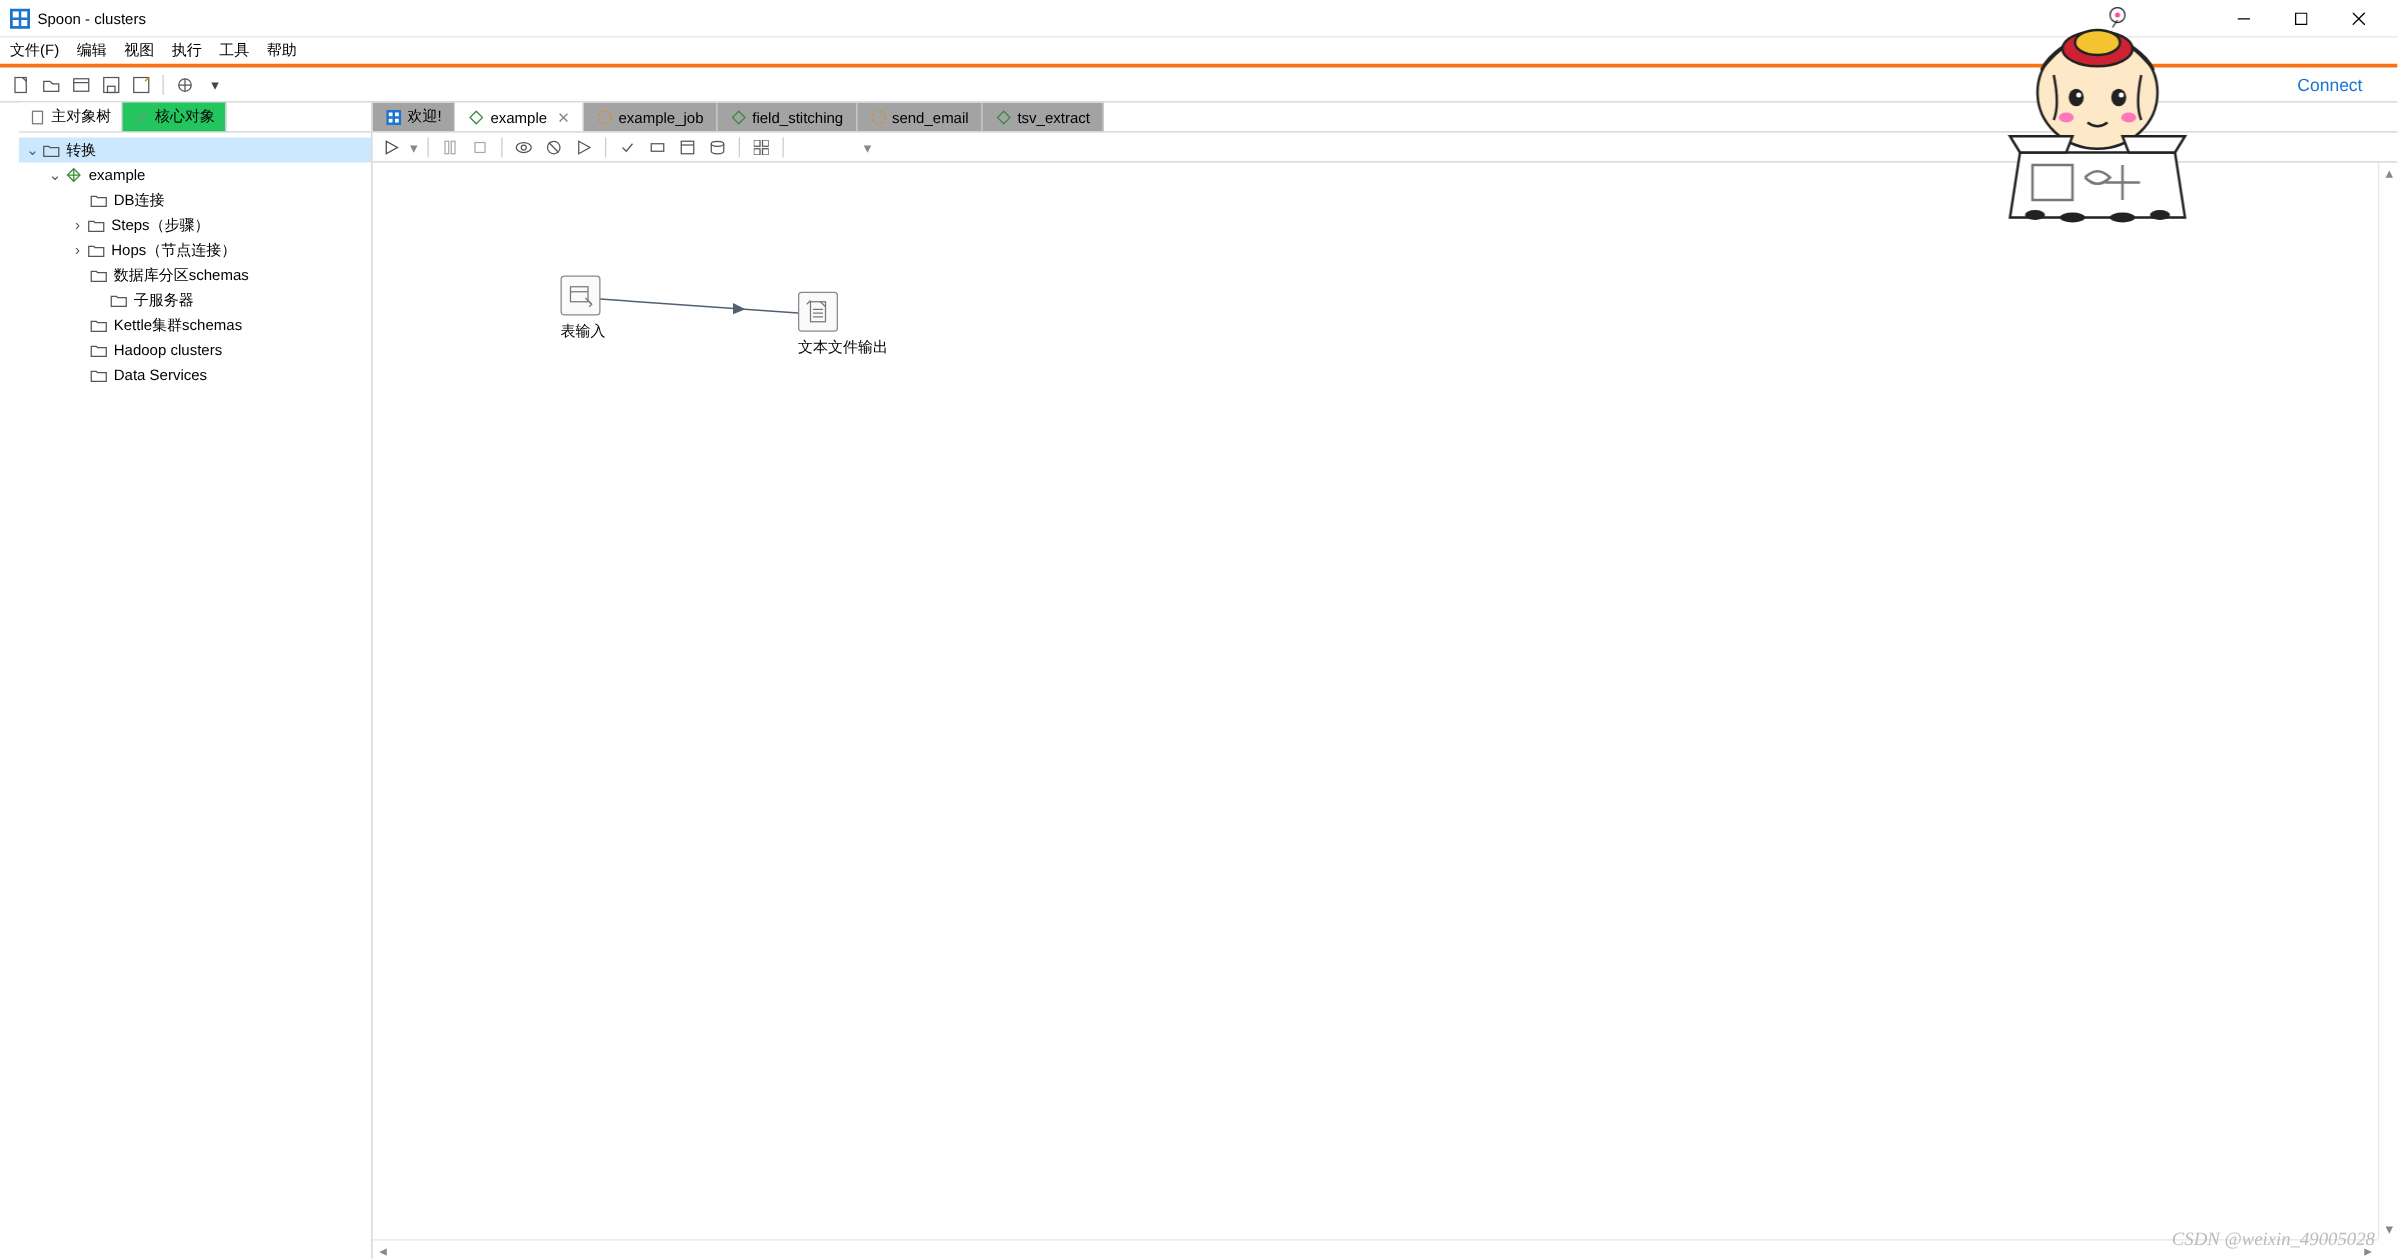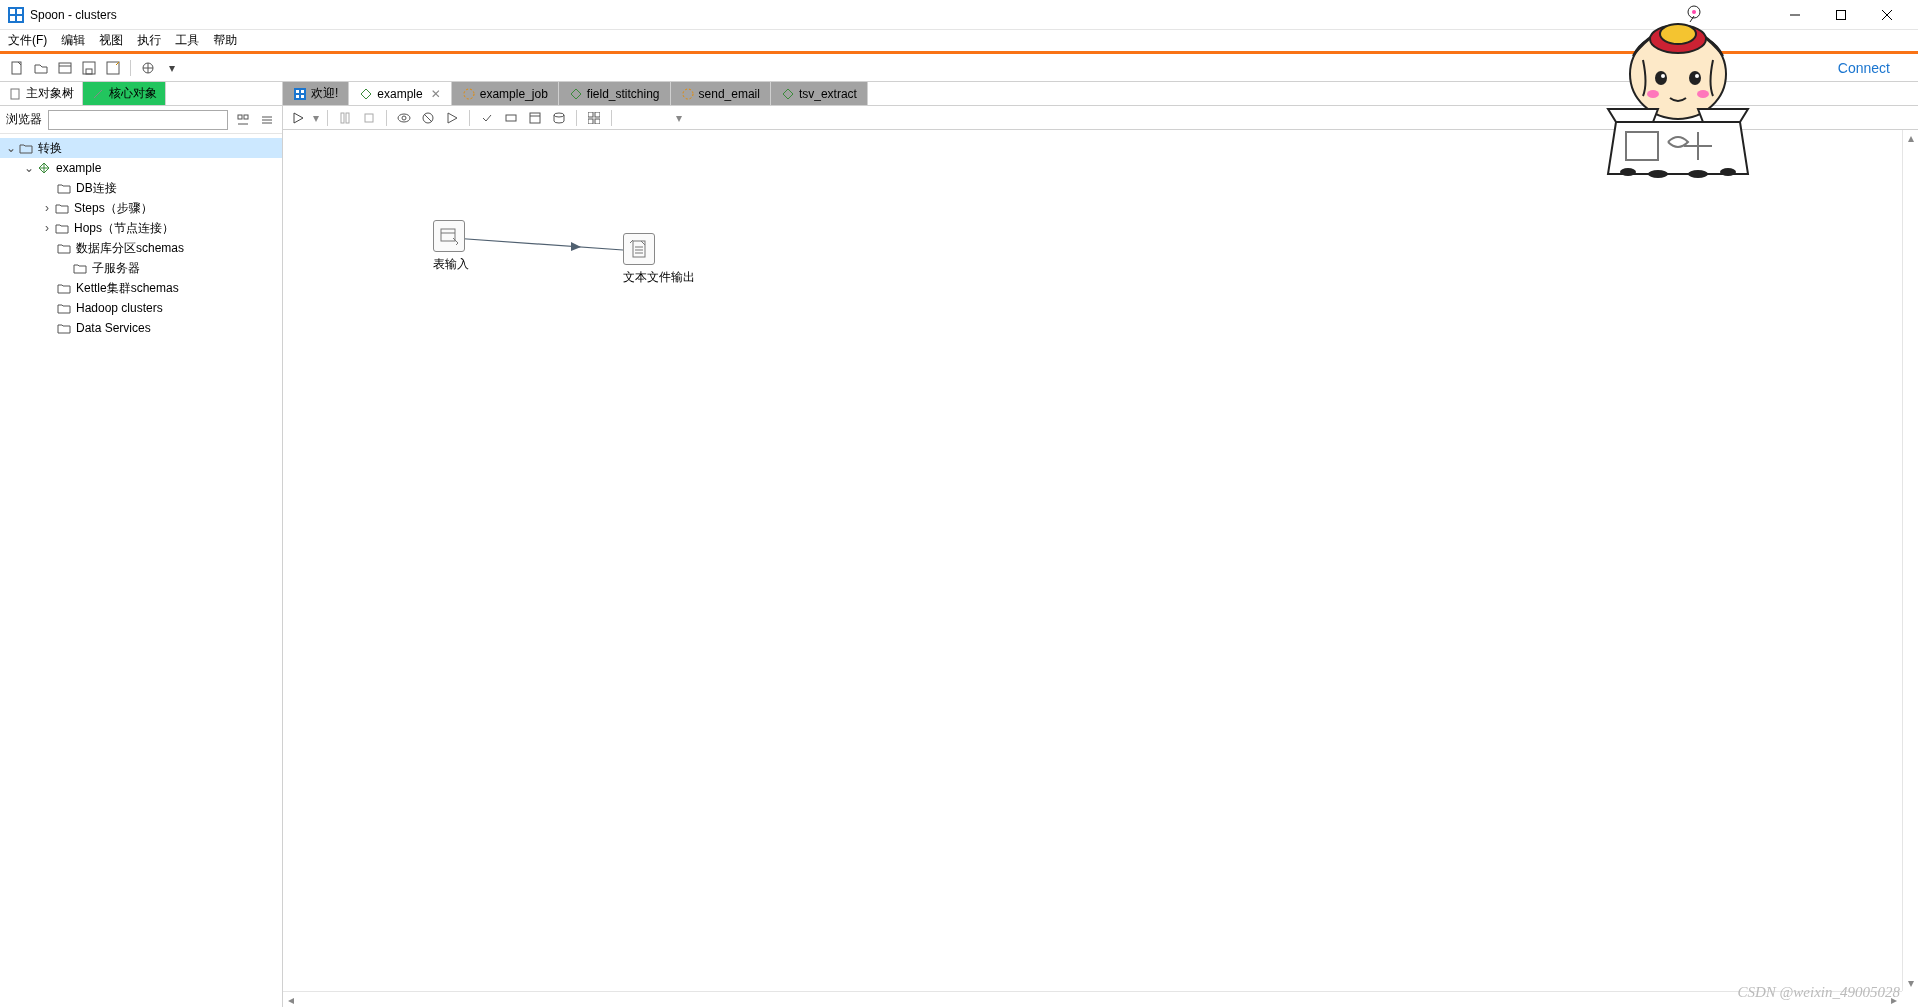--- a/index.html
+++ b/index.html
@@ -8,21 +8,21 @@
 .titlebar .app-icon { width: 16px; height: 16px; background: #1a75cf; display: inline-flex; align-items: center; justify-content: center; margin-right: 6px; color:#fff; font-size:10px; font-weight:bold;}
 .titlebar .title { color: #000; }
 .win-controls { margin-left: auto; display: flex; gap: 0; }
 .win-btn { width: 46px; height: 30px; display: flex; align-items: center; justify-content: center; color: #000; }
 .menubar { height: 24px; display: flex; align-items: center; padding: 0 8px; border-bottom: 3px solid #f97316; gap: 14px; }
 .menuitem { color: #000; cursor: default; }
 .toolbar { height: 28px; display: flex; align-items: center; padding: 0 8px; border-bottom: 1px solid #d0d0d0; gap: 6px; }
 .tool-ico { width: 18px; height: 18px; display:flex; align-items:center; justify-content:center; color:#444; }
 .connect-btn { margin-left: auto; color: #1a75cf; font-size: 14px; padding-right: 20px; cursor: pointer; }
 .main { display: flex; height: calc(1007px - 30px - 24px - 28px); }
-.sidebar { width: 283px; border-right: 1px solid #d0d0d0; display: flex; flex-direction: column; }
+.sidebar { width: 283px; border-right: 1px solid #d0d0d0; display: flex; flex-direction: column; margin-left: 15px; }
 .side-tabs { display: flex; height: 24px; border-bottom: 1px solid #d0d0d0; }
 .side-tab { display:flex; align-items:center; gap:4px; padding: 0 8px; border-right: 1px solid #d0d0d0; background:#22c55e; cursor:default;}
 .side-tab.active{ background:#fff;}
 .side-filter { display:flex; align-items:center; height: 28px; padding:0 6px; border-bottom:1px solid #e5e5e5; gap:6px;}
 .side-filter input{ flex:1; height:20px; border:1px solid #aaa; padding:0 4px; min-width:50px;}
 .tree { padding: 4px 0; overflow:auto; }
 .tree-row { display:flex; align-items:center; height:20px; padding-left: 4px; cursor:default; }
 .tree-row.selected { background: #cce8ff; }
 .tree-row .twisty { width:14px; text-align:center; color:#555;}
 .tree-row .ticon { width:16px; height:16px; display:inline-flex; align-items:center; justify-content:center; margin-right:4px;}
@@ -146,38 +146,20 @@
       </div>
       <div class="side-tab">
         <span class="tab-ico">
             <svg width="12" height="12">
               <path d="M2 10 L10 2" stroke="#888"></path>
             </svg>
           </span>
         <span>核心对象</span>
       </div>
     </div>
-    <div class="side-filter">
-      <span>浏览器</span>
-      <input type="text" value="" style="">
-      <span class="tool-ico">
-          <svg width="12" height="12">
-            <rect x="1" y="1" width="4" height="4" fill="none" stroke="#555"></rect>
-            <rect x="7" y="1" width="4" height="4" fill="none" stroke="#555"></rect>
-            <line x1="1" y1="10" x2="11" y2="10" stroke="#555"></line>
-          </svg>
-        </span>
-      <span class="tool-ico">
-          <svg width="12" height="12">
-            <line x1="1" y1="3" x2="11" y2="3" stroke="#555"></line>
-            <line x1="1" y1="6" x2="11" y2="6" stroke="#555"></line>
-            <line x1="1" y1="9" x2="11" y2="9" stroke="#555"></line>
-          </svg>
-        </span>
-    </div>
     <div class="tree">
       <div class="tree-row selected" style="padding-left:4px">
         <span class="twisty">⌄</span>
         <span class="ticon folder-ico">
             <svg width="14" height="12">
               <path d="M1 3 h4 l1 1 h7 v7 h-12 z" fill="none" stroke="#555"></path>
             </svg>
           </span>
         <span>转换</span>
       </div>

